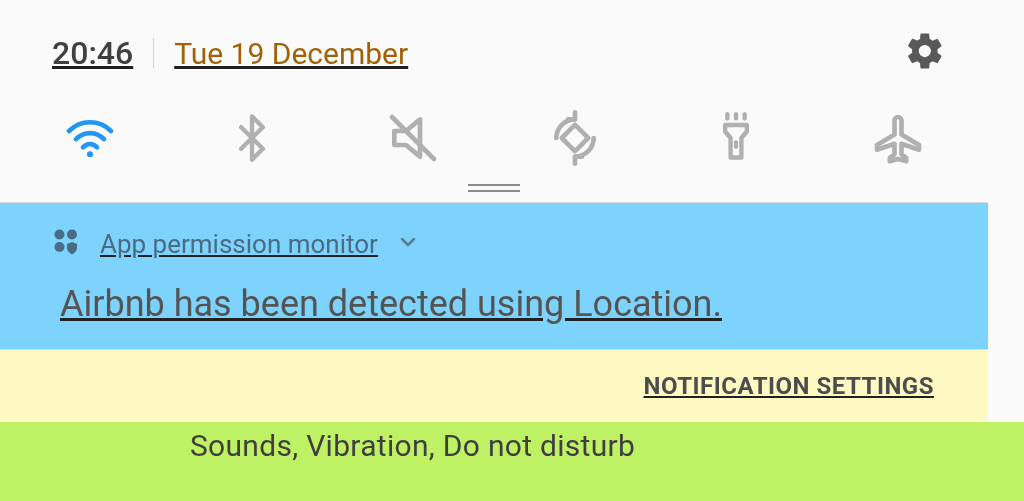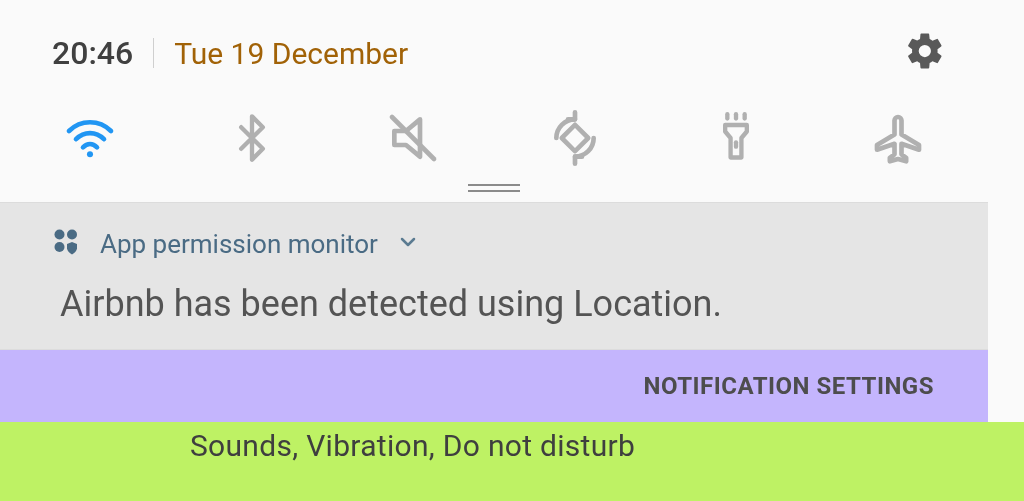--- a/index.html
+++ b/index.html
@@ -8,20 +8,21 @@
     width: 1024px;
     height: 501px;
     font-family: Roboto, "Helvetica Neue", Arial, sans-serif;
     background: #fafafa;
     overflow: hidden;
     color: #212121;
   }
   .shade {
     width: 988px;
     background: #fafafa;
+    text-decoration: underline;
   }
   .header {
     display: flex;
     align-items: center;
     padding: 30px 42px 10px 52px;
   }
   .time {
     font-size: 32px;
     font-weight: 500;
     color: #404040;
@@ -54,21 +55,21 @@
     height: 8px;
     display:flex;
     flex-direction: column;
     justify-content: space-between;
   }
   .handle > div { height:2px; background:#8b8b8b; }
   .divider { height:1px; background:#dcdcdc; width:100%; }
 
   .notif {
     padding: 24px 52px 24px 52px;
-    background:#e5e5e5;
+    background:#7dd3fc;
   }
   .notif-head {
     display:flex;
     align-items:center;
     gap:18px;
     margin-bottom: 22px;
   }
   .notif-app-icon {
     display:inline-block;
   }
@@ -88,21 +89,21 @@
   .actions {
     display:flex;
     justify-content:flex-end;
     align-items:center;
     gap: 60px;
     padding: 22px 54px;
     font-size: 24px;
     font-weight: 700;
     letter-spacing: 0.5px;
     color:#4d4d4d;
-    background:#c4b5fd;
+    background:#fef9c3;
   }
 
   .bg-strip {
     background:#bef264;
     color:#3f3f3f;
     font-size:30px;
     padding: 6px 0 40px 190px;
     letter-spacing:0.3px;
     white-space: nowrap;
     overflow:hidden;

